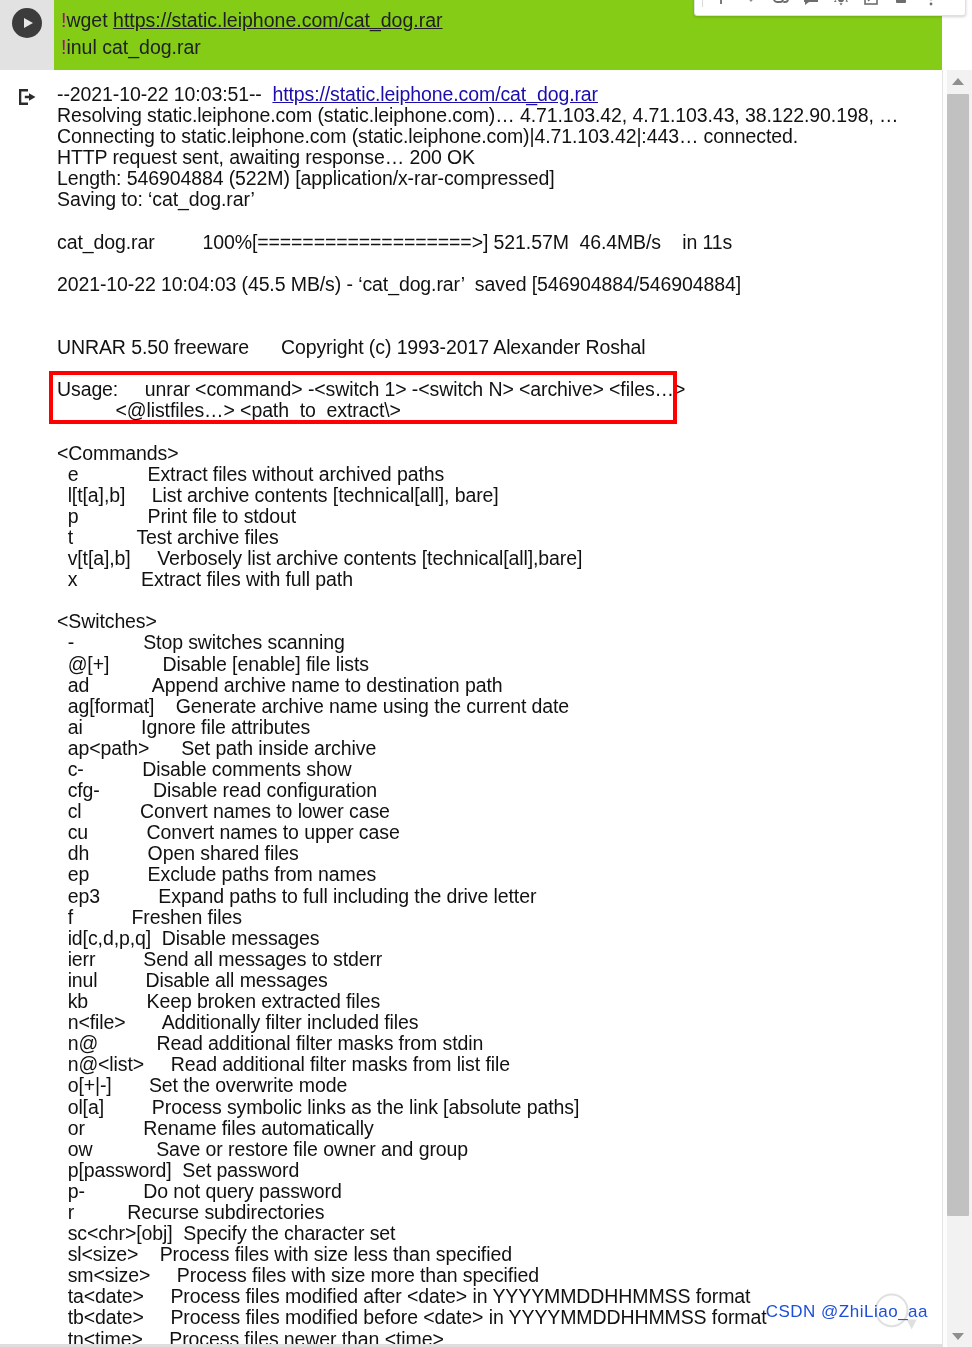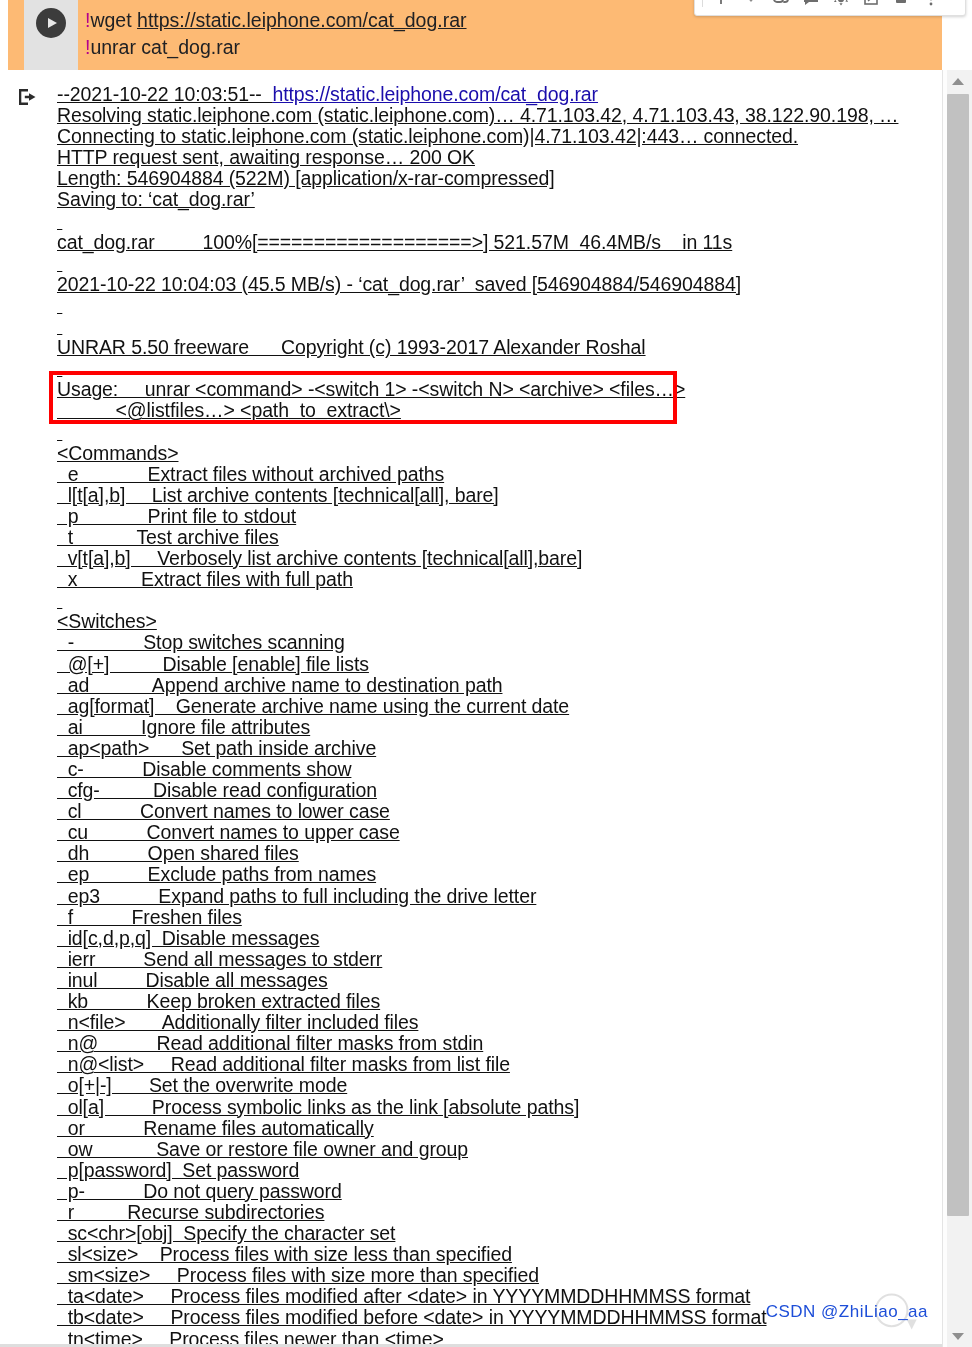--- a/index.html
+++ b/index.html
@@ -40,26 +40,25 @@
     color: #616161;
   }
   .tb-btn svg { display: block; }
   .tb-sep {
     width: 1px; height: 16px; background: #dcdcdc; margin: 0 3px;
   }
 
   
   .code-cell {
     position: absolute;
-    top: 0; left: 8px;
+    top: 0; left: 0;
     width: 942px;
     height: 70px;
-    background: #fdba74;
-    display: flex;
-    padding-left: 16px;
+    background: #84cc16;
+    display: flex;
   }
   .run-gutter {
     width: 54px;
     min-width: 54px;
     height: 70px;
     background: #e2e2e2;
     display: flex;
     align-items: flex-start;
     justify-content: center;
     padding-top: 8px;
@@ -111,21 +110,21 @@
   .out-stream {
     flex: 1;
     padding: 14px 10px 0 3px;
     font-family: "Liberation Sans", sans-serif;
     font-size: 19.5px;
     line-height: 21.1px;
     color: #111111;
     white-space: pre;
     letter-spacing: -0.1px;
   }
-  .out-line { min-height: 21.1px; text-decoration: underline; }
+  .out-line { min-height: 21.1px; }
   .out-link { color: #1a0dab; text-decoration: underline; }
 
   
   .usage-box {
     position: absolute;
     left: 49px;
     top: 371px;
     width: 628px;
     height: 53px;
     border: 4px solid #ff0000;
@@ -220,21 +219,21 @@
 <body>
 
 <div id="page">
 
   <div class="code-cell">
     <div class="run-gutter">
       <div class="run-btn">
         <span class="tri"></span>
       </div>
     </div>
-    <div class="code-body"><div><span class="bang">!</span><span>wget </span><span class="code-link">https://static.leiphone.com/cat_dog.rar</span></div><div><span class="bang">!</span><span>unrar cat_dog.rar</span></div></div>
+    <div class="code-body"><div><span class="bang">!</span><span>wget </span><span class="code-link">https://static.leiphone.com/cat_dog.rar</span></div><div><span class="bang">!</span><span>inul cat_dog.rar</span></div></div>
   </div>
 
   <div class="top-right-strip"></div>
 
   <div class="output-area">
     <div class="out-gutter">
       <svg width="24" height="24" viewBox="0 0 24 24">
         <path d="M4 3 L4 19 L13 19 L13 16.5 L6.3 16.5 L6.3 5.5 L13 5.5 L13 3 Z" fill="#2b2b2b"></path>
         <path d="M13 7.5 L13 10.2 L18.2 10.2 L15.6 12.6 L17.2 14.2 L22 11 L17.2 7.8 L15.6 9.4 L18.2 11.8" fill="none"></path>
         <path d="M14 7.3 L20.5 11 L14 14.7 L14 12.2 L9.8 12.2 L9.8 9.8 L14 9.8 Z" fill="#2b2b2b"></path>

